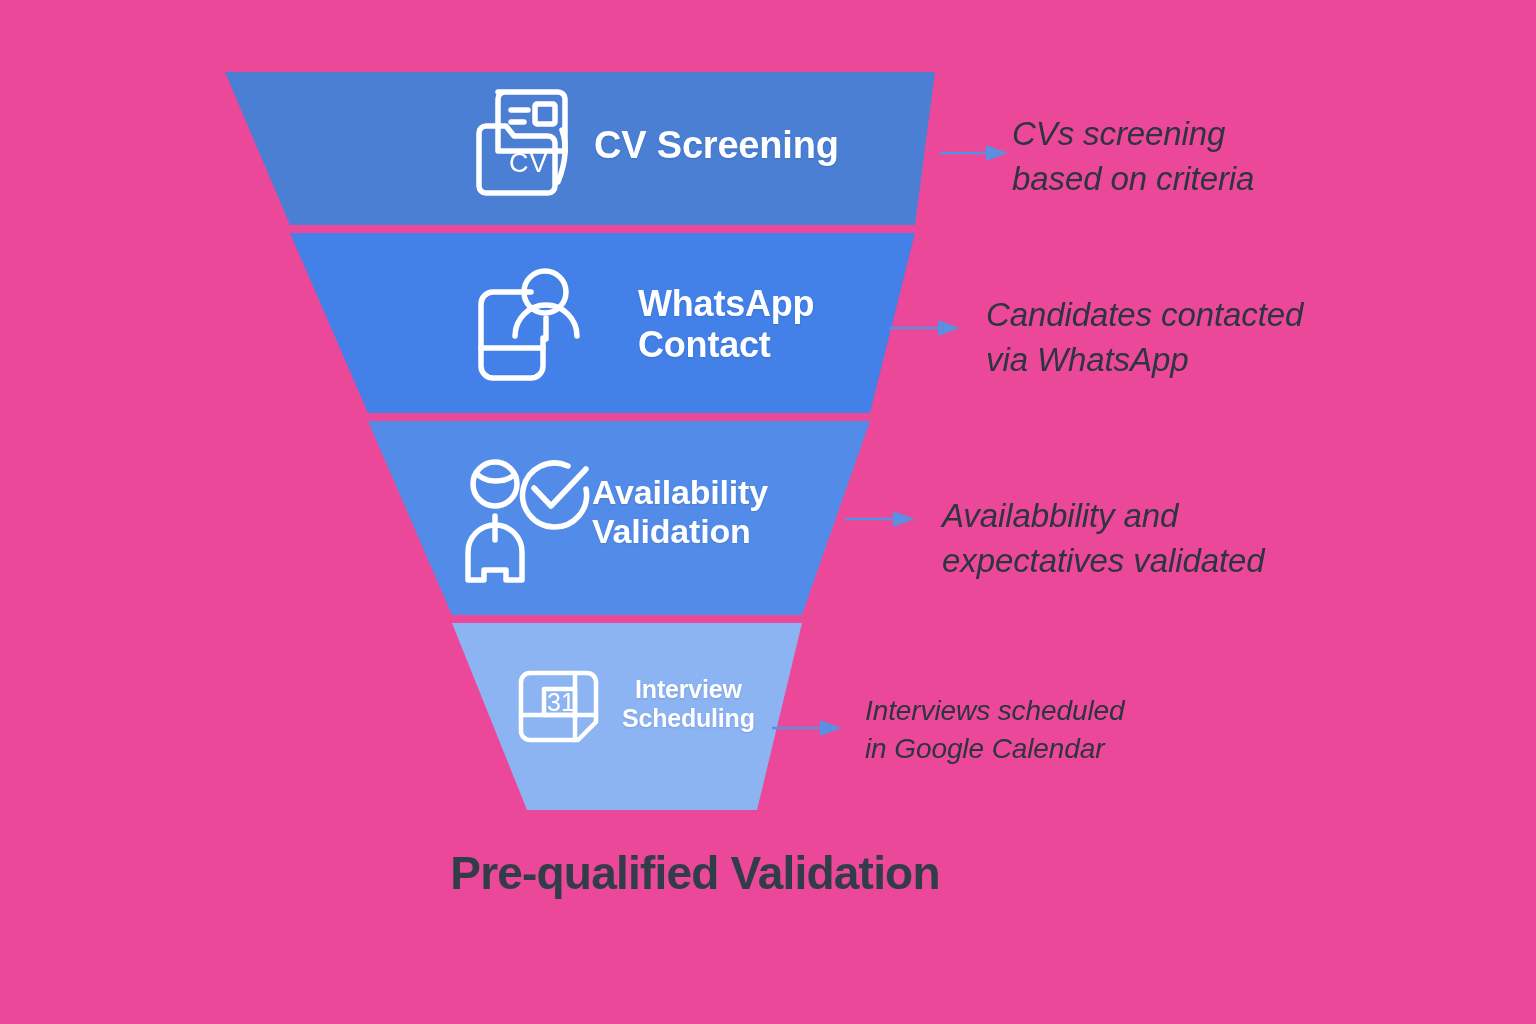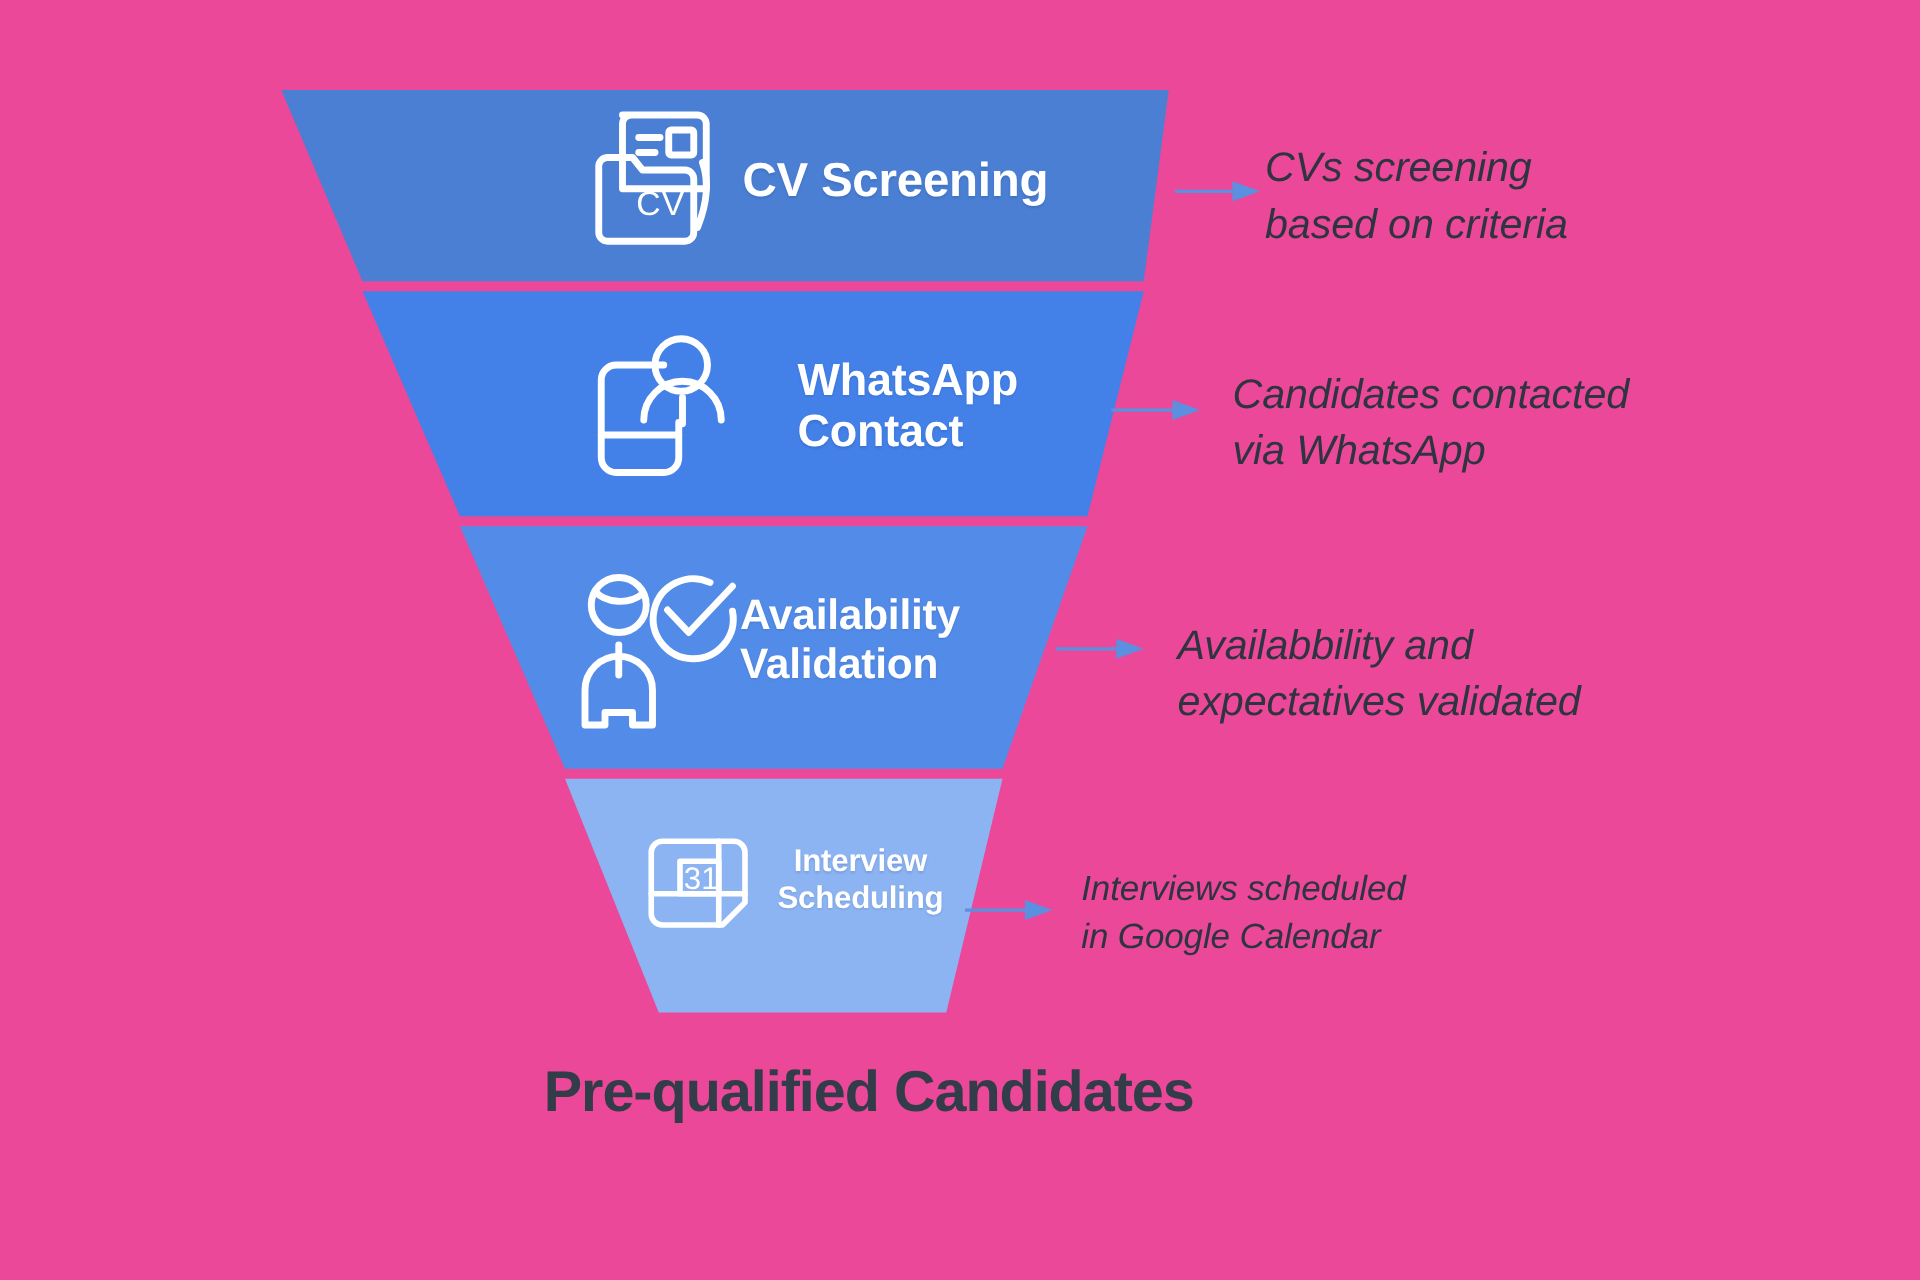--- a/index.html
+++ b/index.html
@@ -138,15 +138,15 @@
 
   <div class="stage-note" style="left:986px; top:293px; font-size:33px;">Candidates contacted
 via WhatsApp</div>
 
   <div class="stage-note" style="left:942px; top:494px; font-size:33px;">Availabbility and
 expectatives validated</div>
 
   <div class="stage-note" style="left:865px; top:692px; font-size:28px;">Interviews scheduled
 in Google Calendar</div>
 
-  <div id="funnel-title">Pre-qualified Candidates</div>
+  <div id="funnel-title">Pre-qualified Validation</div>
 
 </div>
 
 </body></html>

